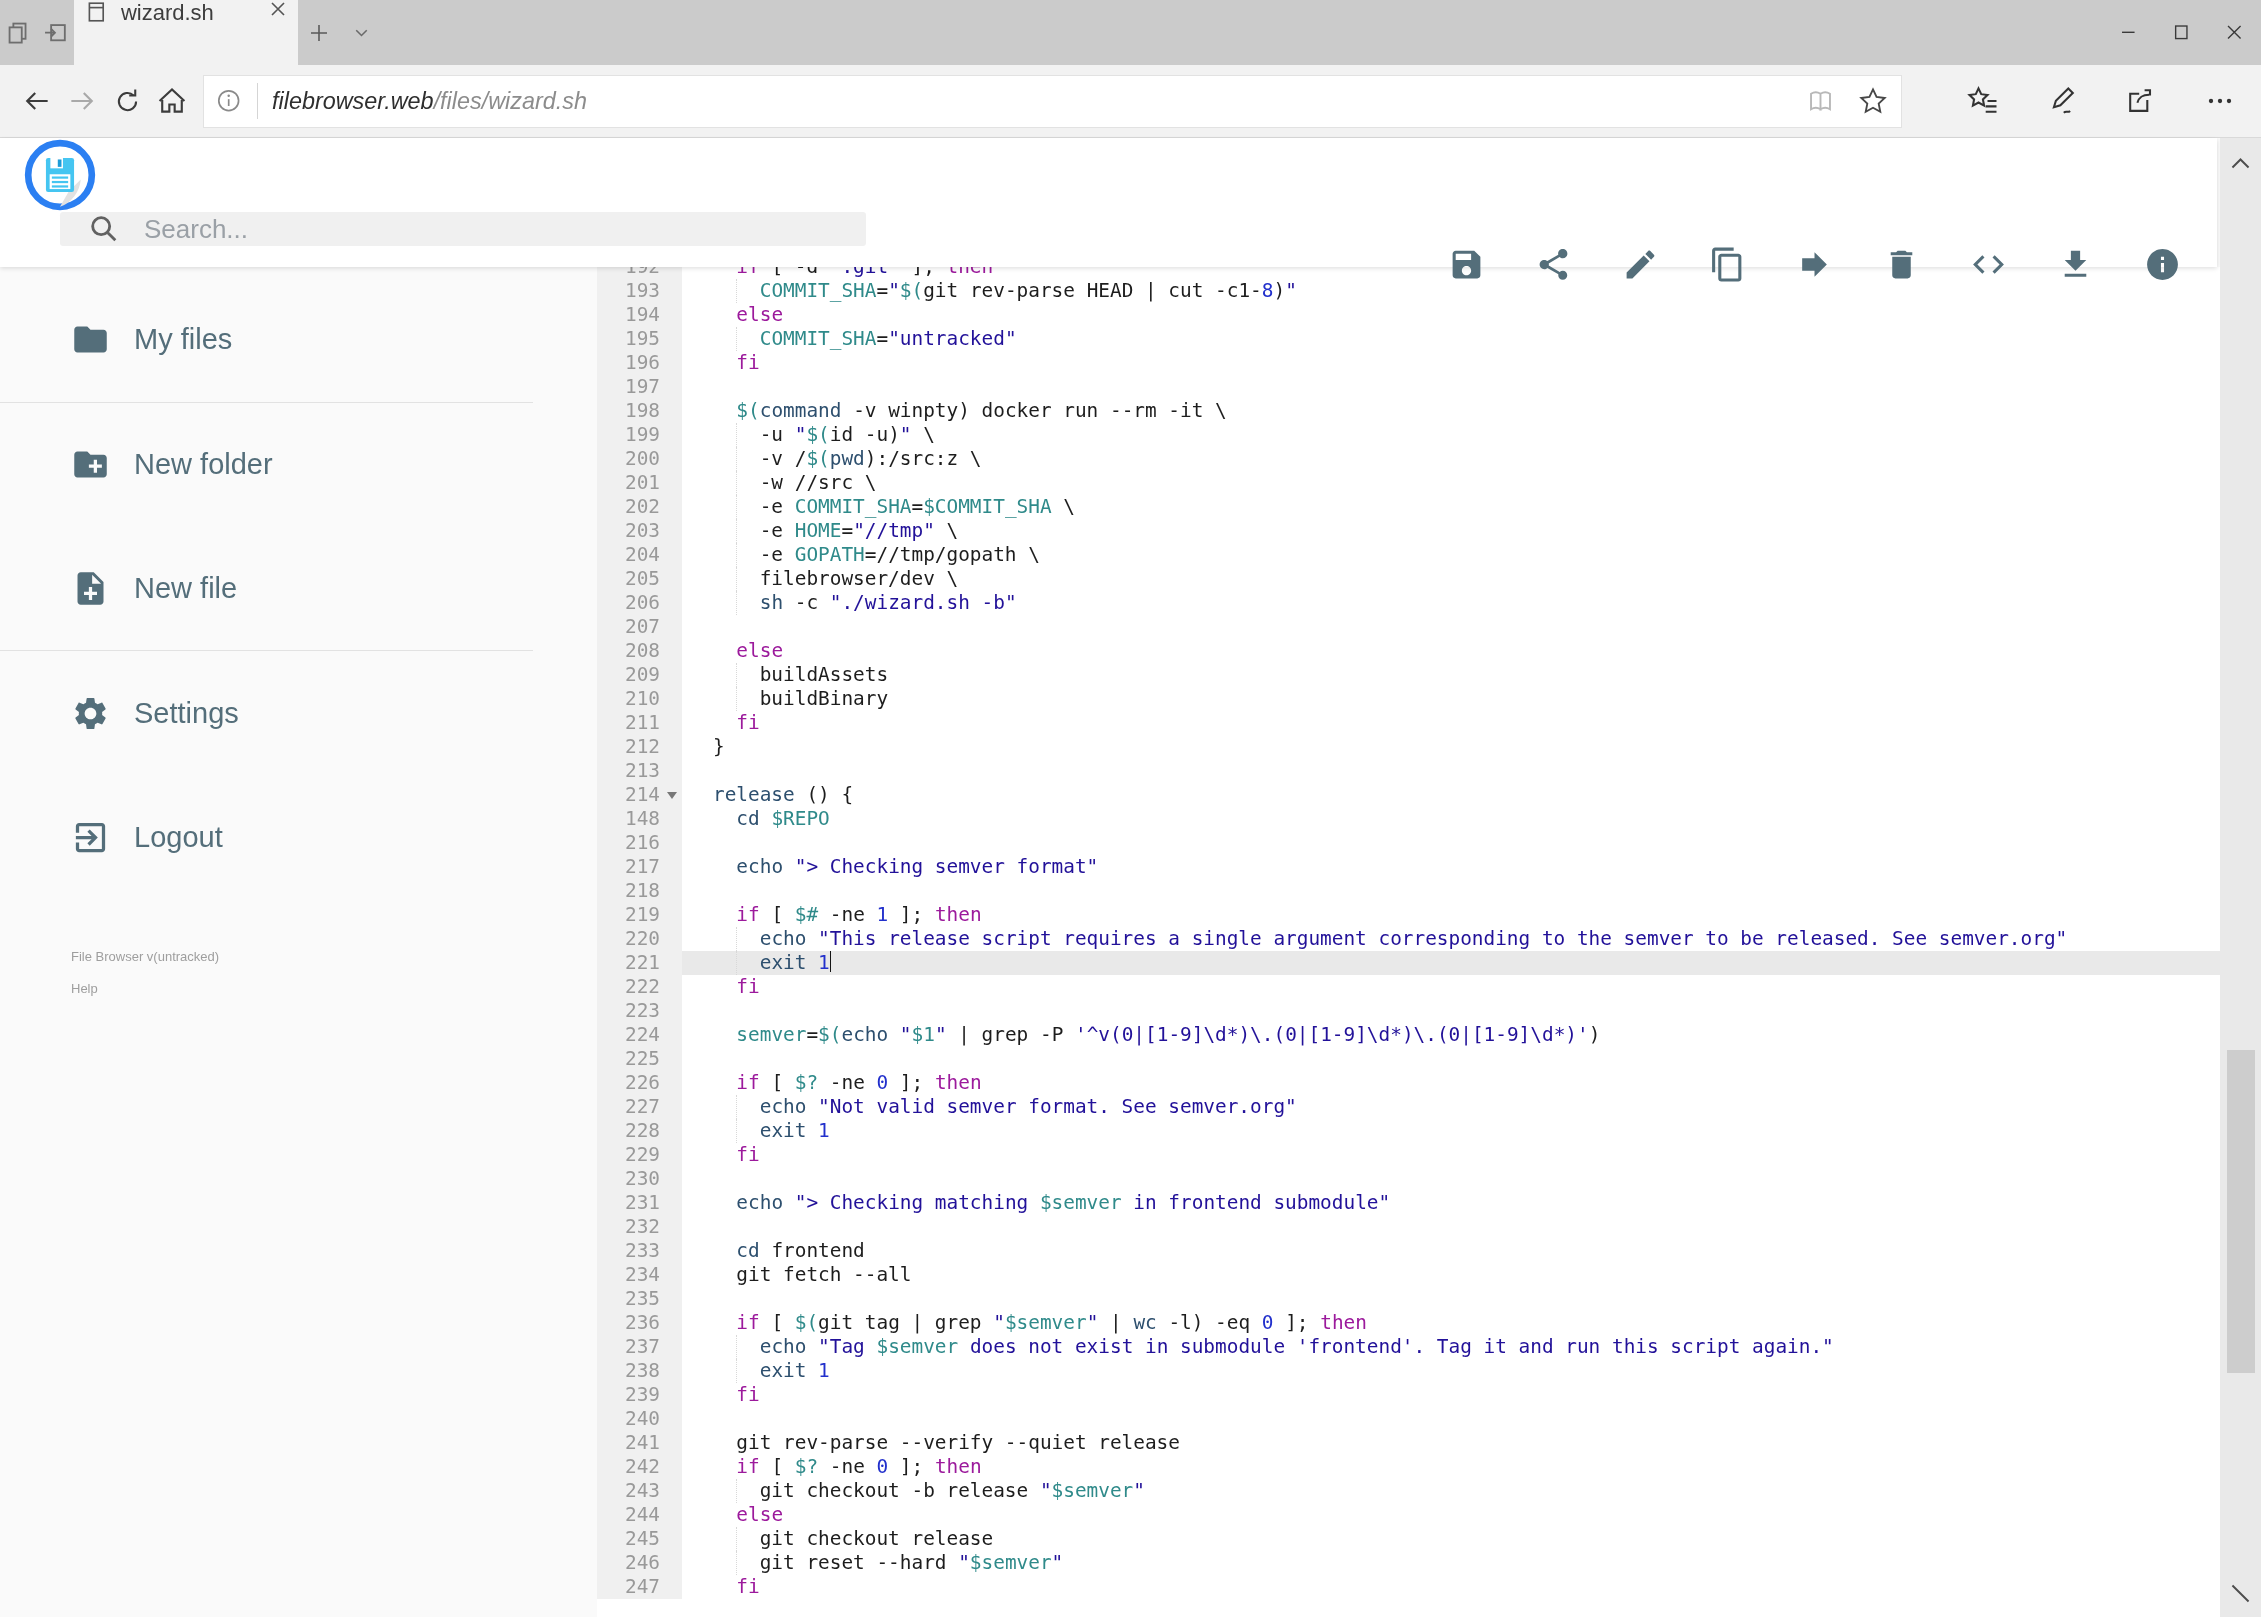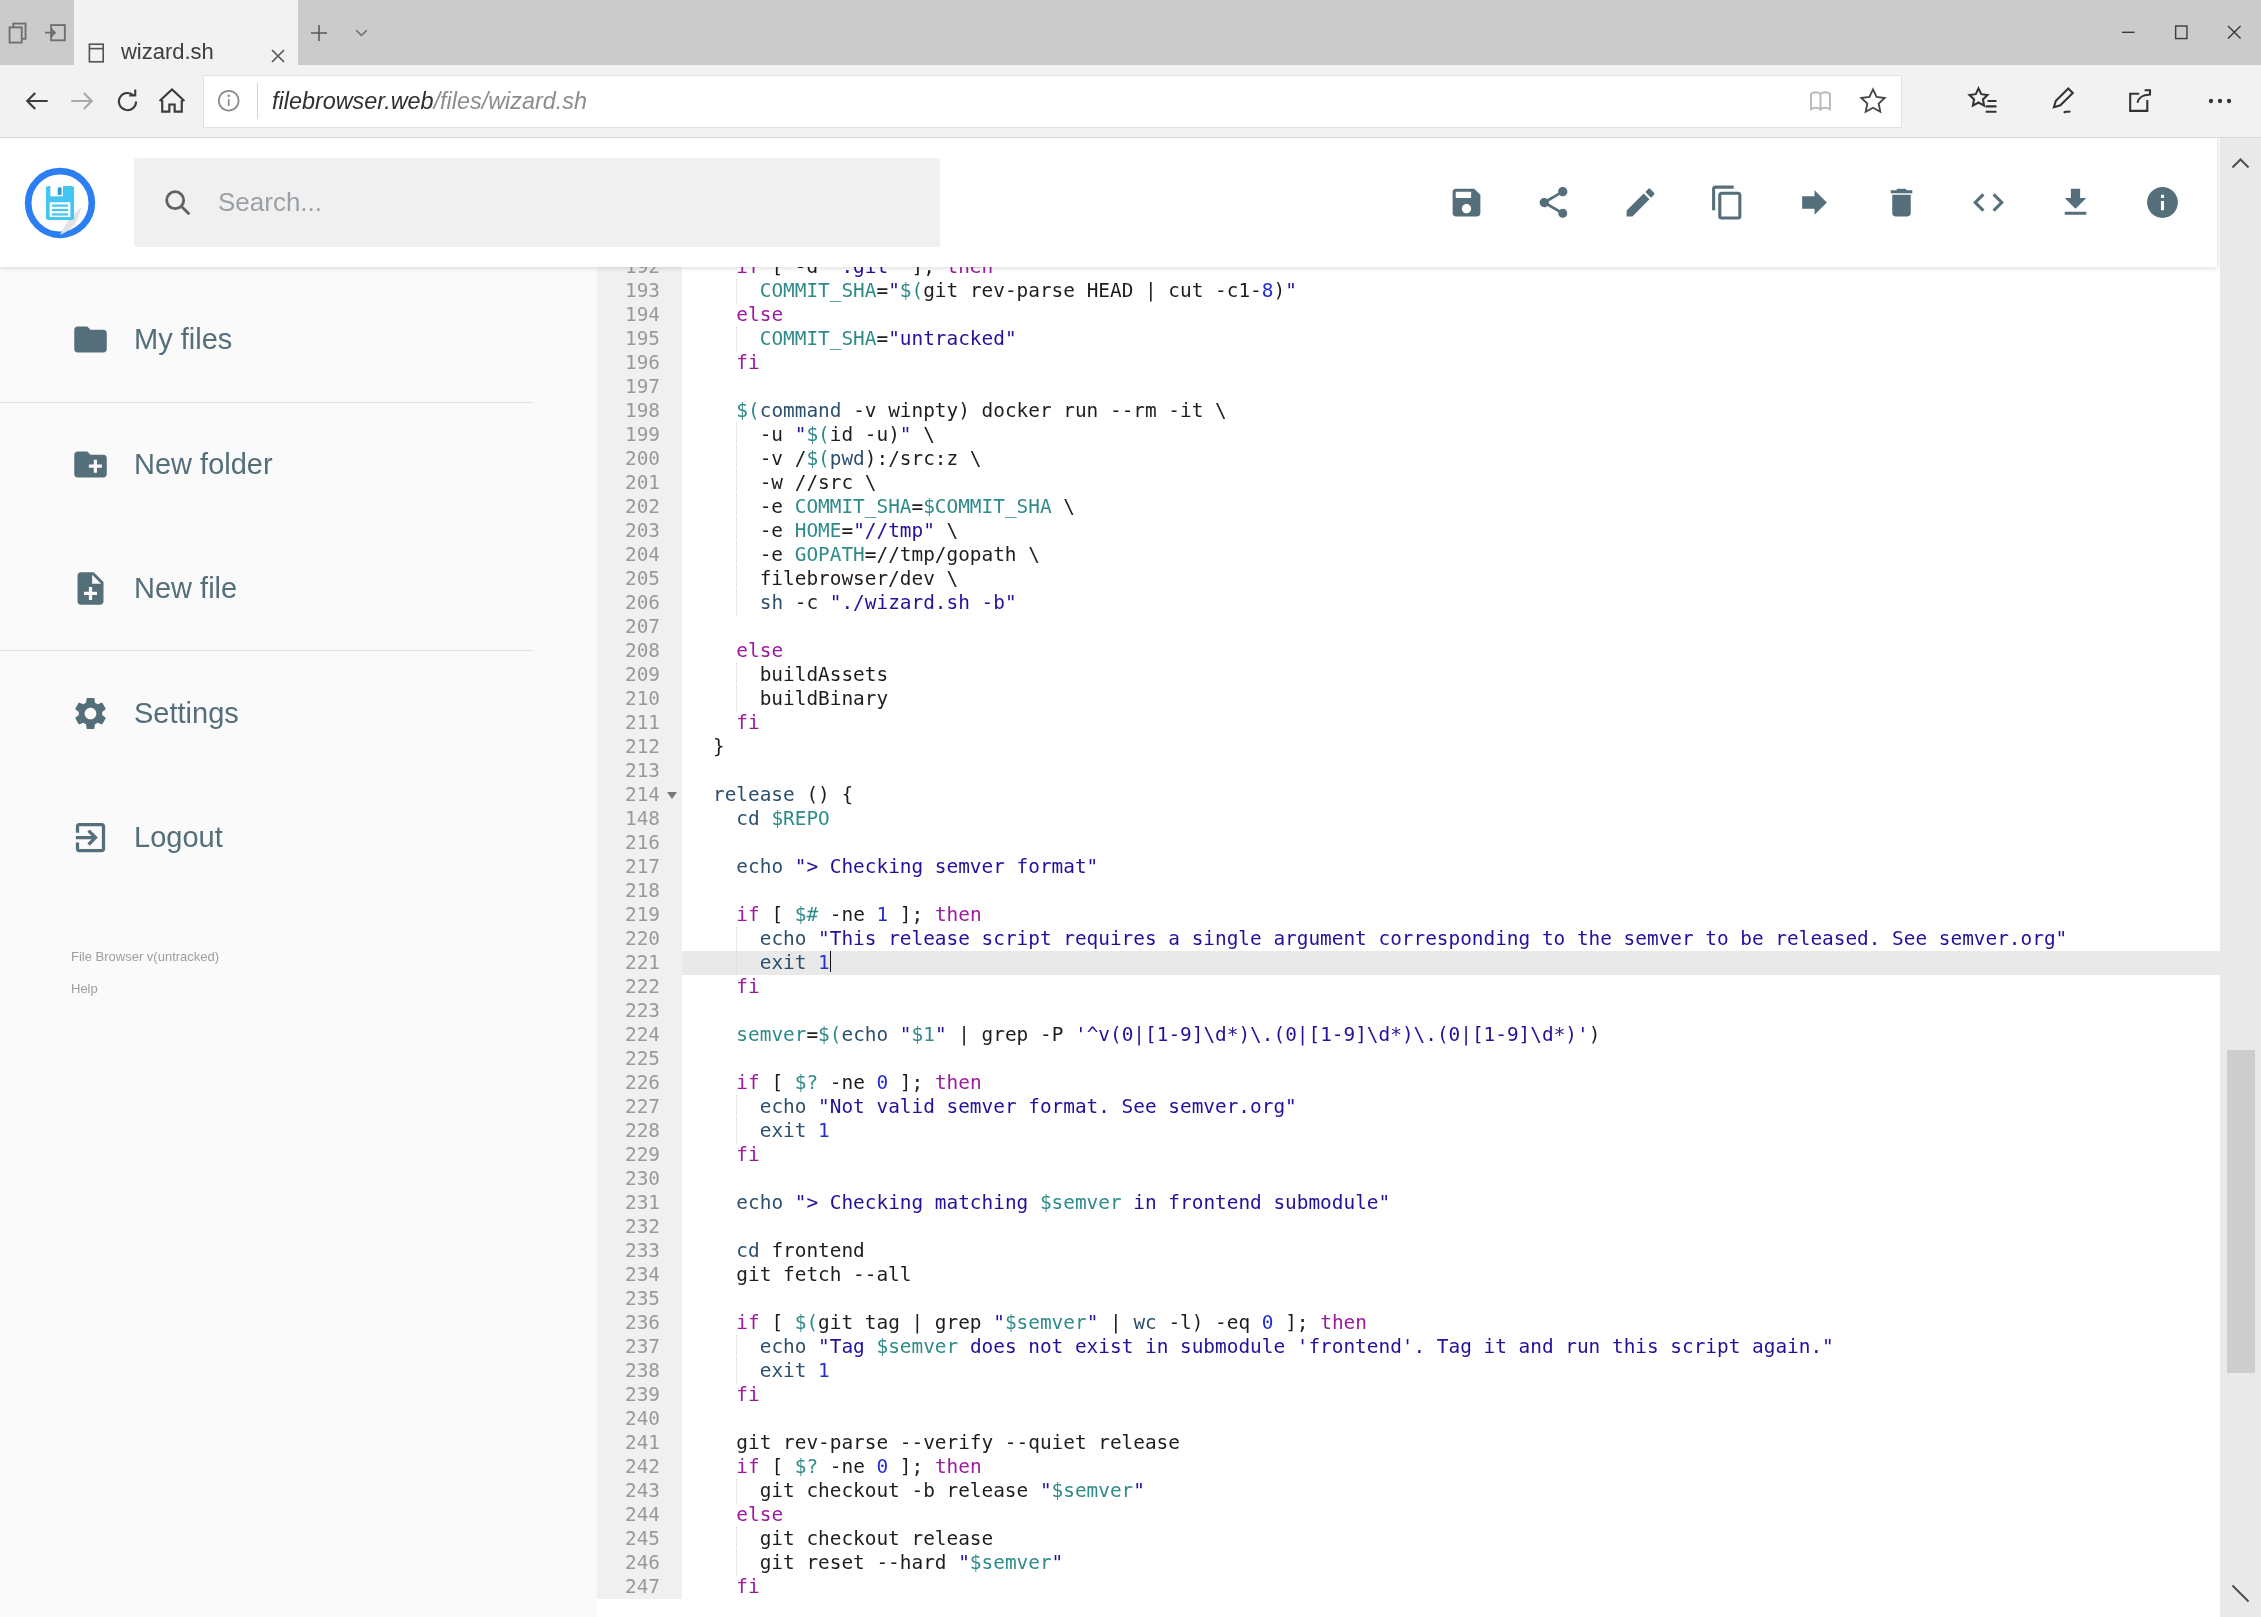--- a/index.html
+++ b/index.html
@@ -3,21 +3,21 @@
 <meta charset="utf-8">
 <style>
   html,body{margin:0;padding:0;background:#fafafa;}
   .window{position:relative;width:2261px;height:1617px;overflow:hidden;background:#fafafa;
           font-family:"Liberation Sans",sans-serif;-webkit-font-smoothing:antialiased;}
   svg{display:block;}
 
   
   .titlebar{height:65px;background:#cbcbcb;display:flex;align-items:stretch;}
   .tb-btn{width:37px;display:flex;align-items:center;justify-content:center;color:#6e6e6e;}
-  .tab{width:224px;background:#f2f2f2;display:flex;align-items:flex-end;padding:0 11.3px;box-sizing:border-box;}
+  .tab{width:224px;background:#f2f2f2;display:flex;align-items:flex-start;padding:0 11.3px;box-sizing:border-box;}
   .tab-title{flex:1;font-size:22px;color:#3d3d3d;margin-left:13px;white-space:nowrap;overflow:hidden;}
   .tab-close{color:#555;display:flex;align-items:center;}
   .newtab,.tabchev{width:42px;display:flex;align-items:center;justify-content:center;color:#5a5a5a;}
   .tb-spacer{flex:1;}
   .winctl{width:53px;display:flex;align-items:center;justify-content:center;color:#3a3a3a;}
 
   
   .navbar{height:73px;background:#f2f2f2;border-bottom:0.8px solid #d9d9d9;display:flex;align-items:center;
           padding-left:14.5px;box-sizing:border-box;font-style:italic;}
   .nav-btn{width:45px;height:52px;display:flex;align-items:center;justify-content:center;color:#3c3c3c;}
@@ -28,22 +28,22 @@
   .url-sep{width:0.8px;height:36px;background:#d5d5d5;margin:0 14.5px;}
   .url-text{font-size:23.4px;color:#2f2f2f;white-space:nowrap;}
   .url-text .path{color:#8c8c8c;}
   .url-spacer{flex:1;}
   .url-action{margin-left:21px;display:flex;align-items:center;}
   .nav-right{margin-left:auto;display:flex;margin-right:1.6px;}
   .nav-right .nav-rbtn{width:79px;height:52px;display:flex;align-items:center;justify-content:center;color:#333;}
 
   
   .page{position:absolute;top:138px;left:0;right:0;bottom:0;background:#fafafa;}
-  .appbar{height:129px;background:#fff;box-shadow:0 1.6px 4.8px rgba(0,0,0,.14);display:flex;align-items:center;
-          padding-left:22.6px;margin-right:44px;position:relative;z-index:3;}
+  .appbar{height:129px;background:#fff;box-shadow:0 1.6px 4.8px rgba(0,0,0,.14);display:flex;align-items:flex-start;
+          padding-left:22.6px;margin-right:44px;position:relative;z-index:3;flex-direction:column;}
   .logo{width:74px;height:74px;flex:none;}
   .searchbox{margin-left:37px;width:806px;height:89px;background:#f0f0f0;border-radius:3.2px;display:flex;
              align-items:center;padding:0 27.4px;box-sizing:border-box;}
   .searchbox input{border:none;outline:none;background:transparent;font-family:"Liberation Sans",sans-serif;
              font-size:26px;color:#444;margin-left:21px;flex:1;}
   .searchbox input::placeholder{color:#9aa0a6;}
   .search-glyph{color:#616161;}
   .actions{margin-left:auto;margin-right:36px;display:flex;gap:50px;}
   .ticon{width:37px;height:37px;color:#546e7a;}
   .ticon svg{width:37px;height:37px;fill:currentColor;}

